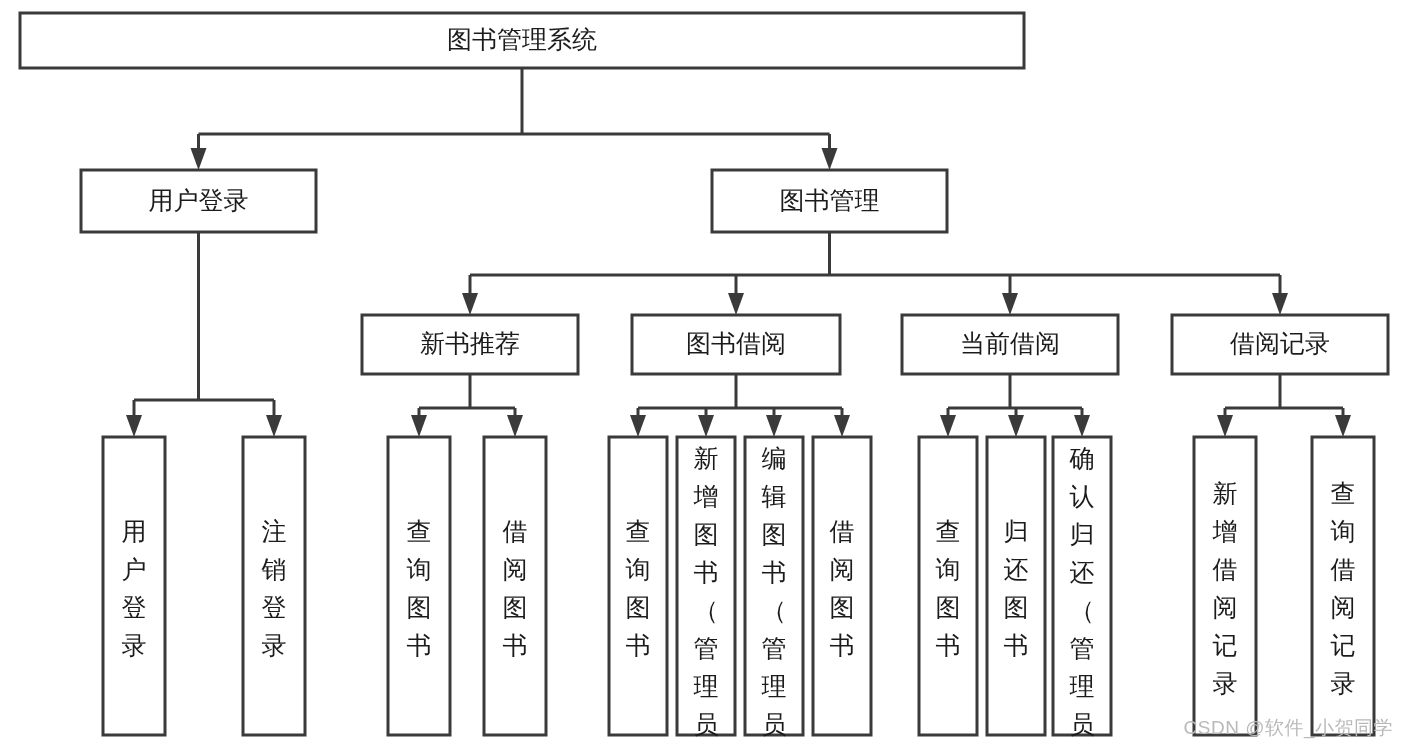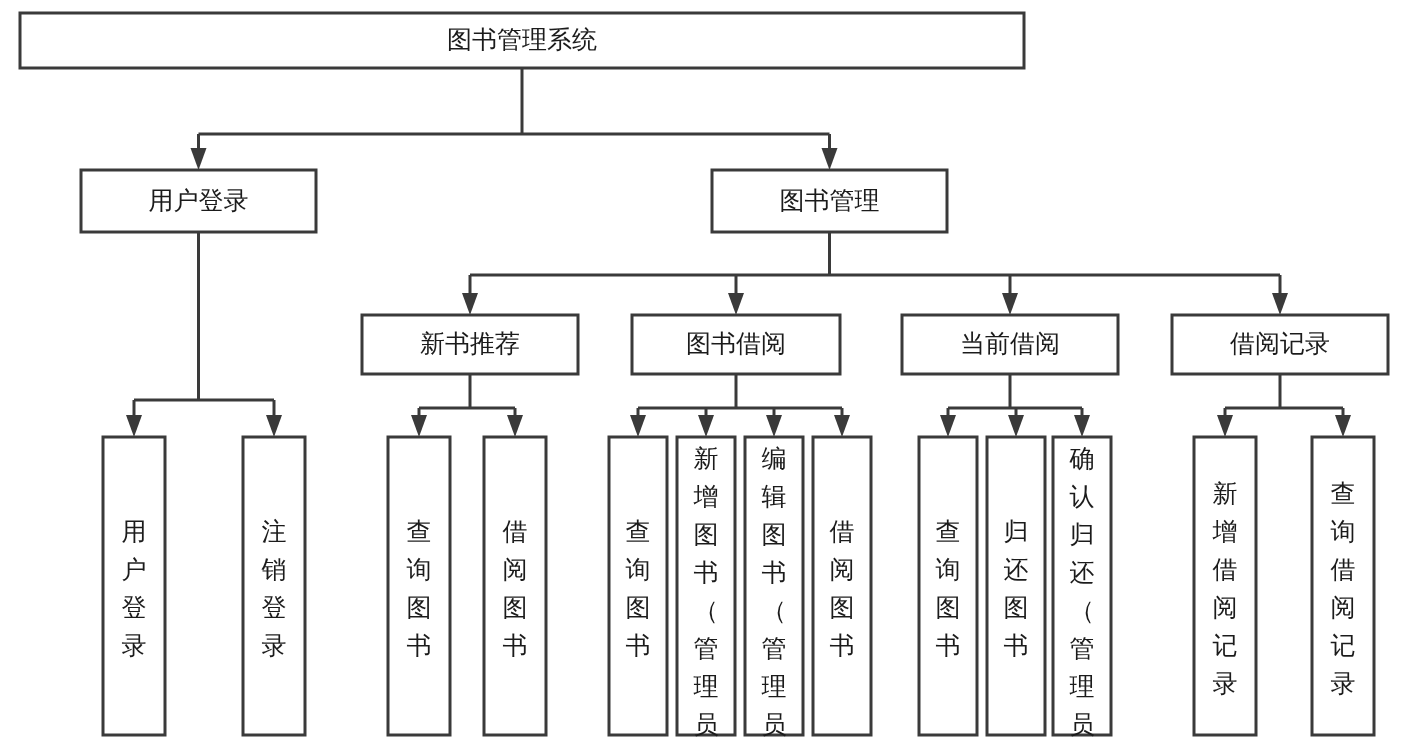--- a/index.html
+++ b/index.html
@@ -206,13 +206,14 @@
         <g>
           <rect x="1194" y="437" width="62" height="298" class="node-rect"></rect>
           <text x="1225" class="node-label-v"><tspan x="1225" y="501.64">新</tspan><tspan x="1225" y="539.64">增</tspan><tspan x="1225" y="577.64">借</tspan><tspan x="1225" y="615.64">阅</tspan><tspan x="1225" y="653.64">记</tspan><tspan x="1225" y="691.64">录</tspan></text>
         </g>
         <g>
           <rect x="1312" y="437" width="62" height="298" class="node-rect"></rect>
           <text x="1343" class="node-label-v"><tspan x="1343" y="501.64">查</tspan><tspan x="1343" y="539.64">询</tspan><tspan x="1343" y="577.64">借</tspan><tspan x="1343" y="615.64">阅</tspan><tspan x="1343" y="653.64">记</tspan><tspan x="1343" y="691.64">录</tspan></text>
         </g>
       </g>
   </svg>
+  <div id="watermark">CSDN @软件_小贺同学</div>
 </div>
 
 </body></html>

